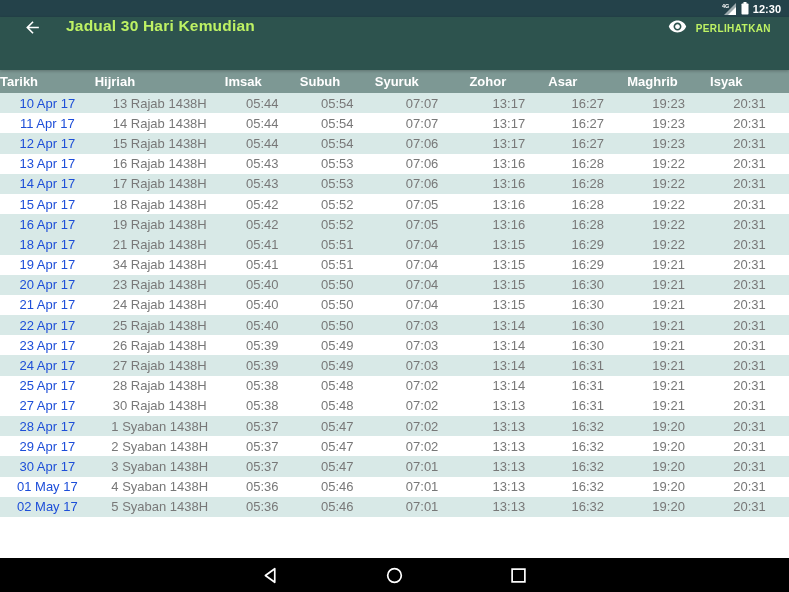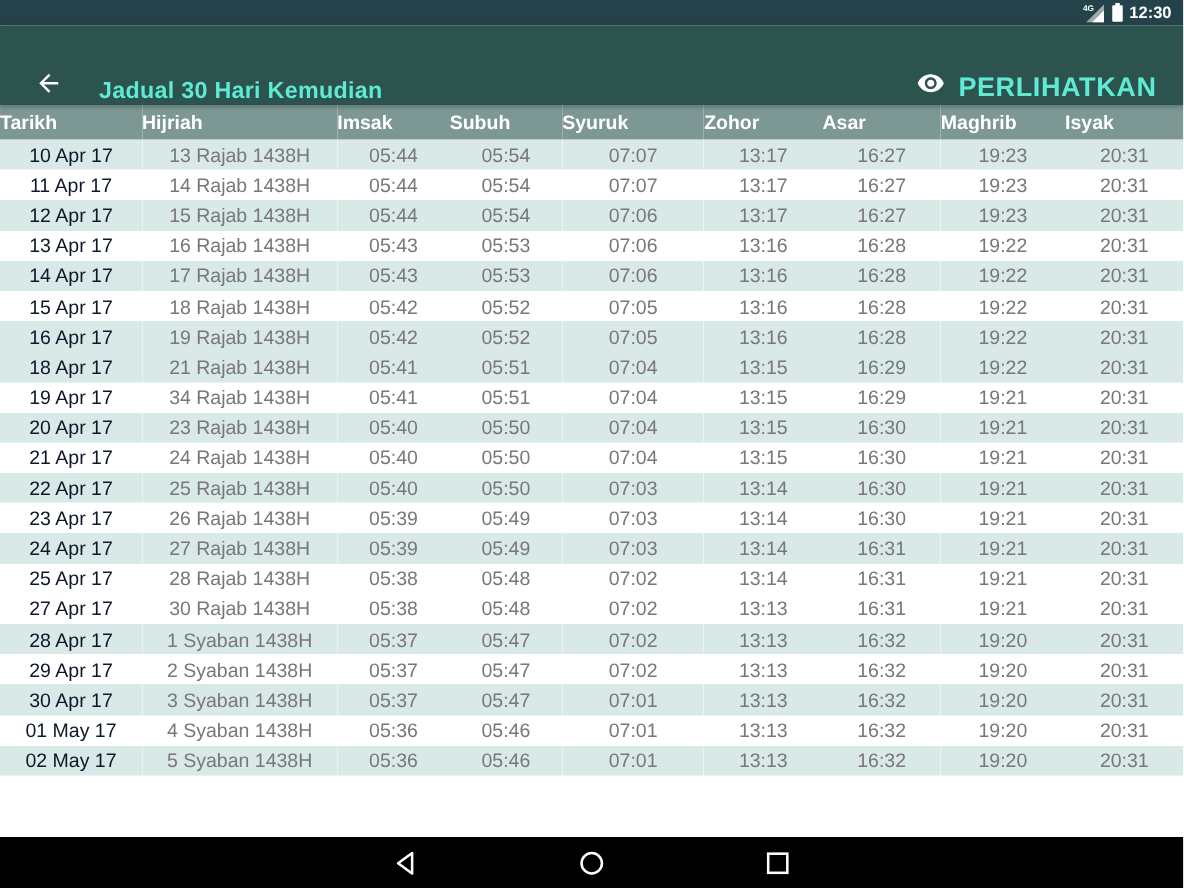--- a/index.html
+++ b/index.html
@@ -25,40 +25,40 @@
   }
   .status-right { display: flex; align-items: center; gap: 4px; }
   .status-time { font-size: 11px; font-weight: bold; color: #ffffff; }
   .sb-icon { display: inline-flex; align-items: center; }
 
   
   .app-bar {
     height: 53px;
     background: #2d534e;
     display: flex;
-    align-items: flex-end;
+    align-items: flex-start;
     padding: 0 18px 0 20px;
-    color: #5eead4;
+    color: #bef264;
     box-shadow: 0 1px 3px rgba(0,0,0,0.25);
     position: relative;
     z-index: 2;
   }
   .back-button {
     width: 24px; height: 24px;
     display: inline-flex; align-items: center; justify-content: center;
     cursor: pointer;
     margin-right: 22px;
   }
   .app-title { font-size: 15.5px; font-weight: bold; letter-spacing: 0.2px; }
   .app-action {
     margin-left: auto;
     display: flex; align-items: center; gap: 9px;
     cursor: pointer;
   }
-  .app-action-label { font-size: 18px; font-weight: bold; letter-spacing: 0.4px; }
+  .app-action-label { font-size: 10px; font-weight: bold; letter-spacing: 0.4px; }
 
   
   table.ptable { width: 100%; border-collapse: collapse; table-layout: fixed; }
   .ptable thead th {
     background: #7d9894;
     color: #ffffff;
     font-size: 13px;
     font-weight: bold;
     height: 23px;
     text-align: left;
@@ -67,21 +67,21 @@
   .ptable tbody td {
     height: 20.2px;
     font-size: 13px;
     color: #787878;
     text-align: center;
     vertical-align: middle;
     white-space: nowrap;
     overflow: hidden;
   }
   .ptable tbody tr.alt { background: #d8e9e7; }
-  .ptable tbody td.date-cell { color: #0f172a; }
+  .ptable tbody td.date-cell { color: #1d4ed8; }
 
   col.c-tarikh  { width: 12%; }
   col.c-hijriah { width: 16.5%; }
   col.c-imsak   { width: 9.5%; }
   col.c-subuh   { width: 9.5%; }
   col.c-syuruk  { width: 12%; }
   col.c-zohor   { width: 10%; }
   col.c-asar    { width: 10%; }
   col.c-maghrib { width: 10.5%; }
   col.c-isyak   { width: 10%; }

